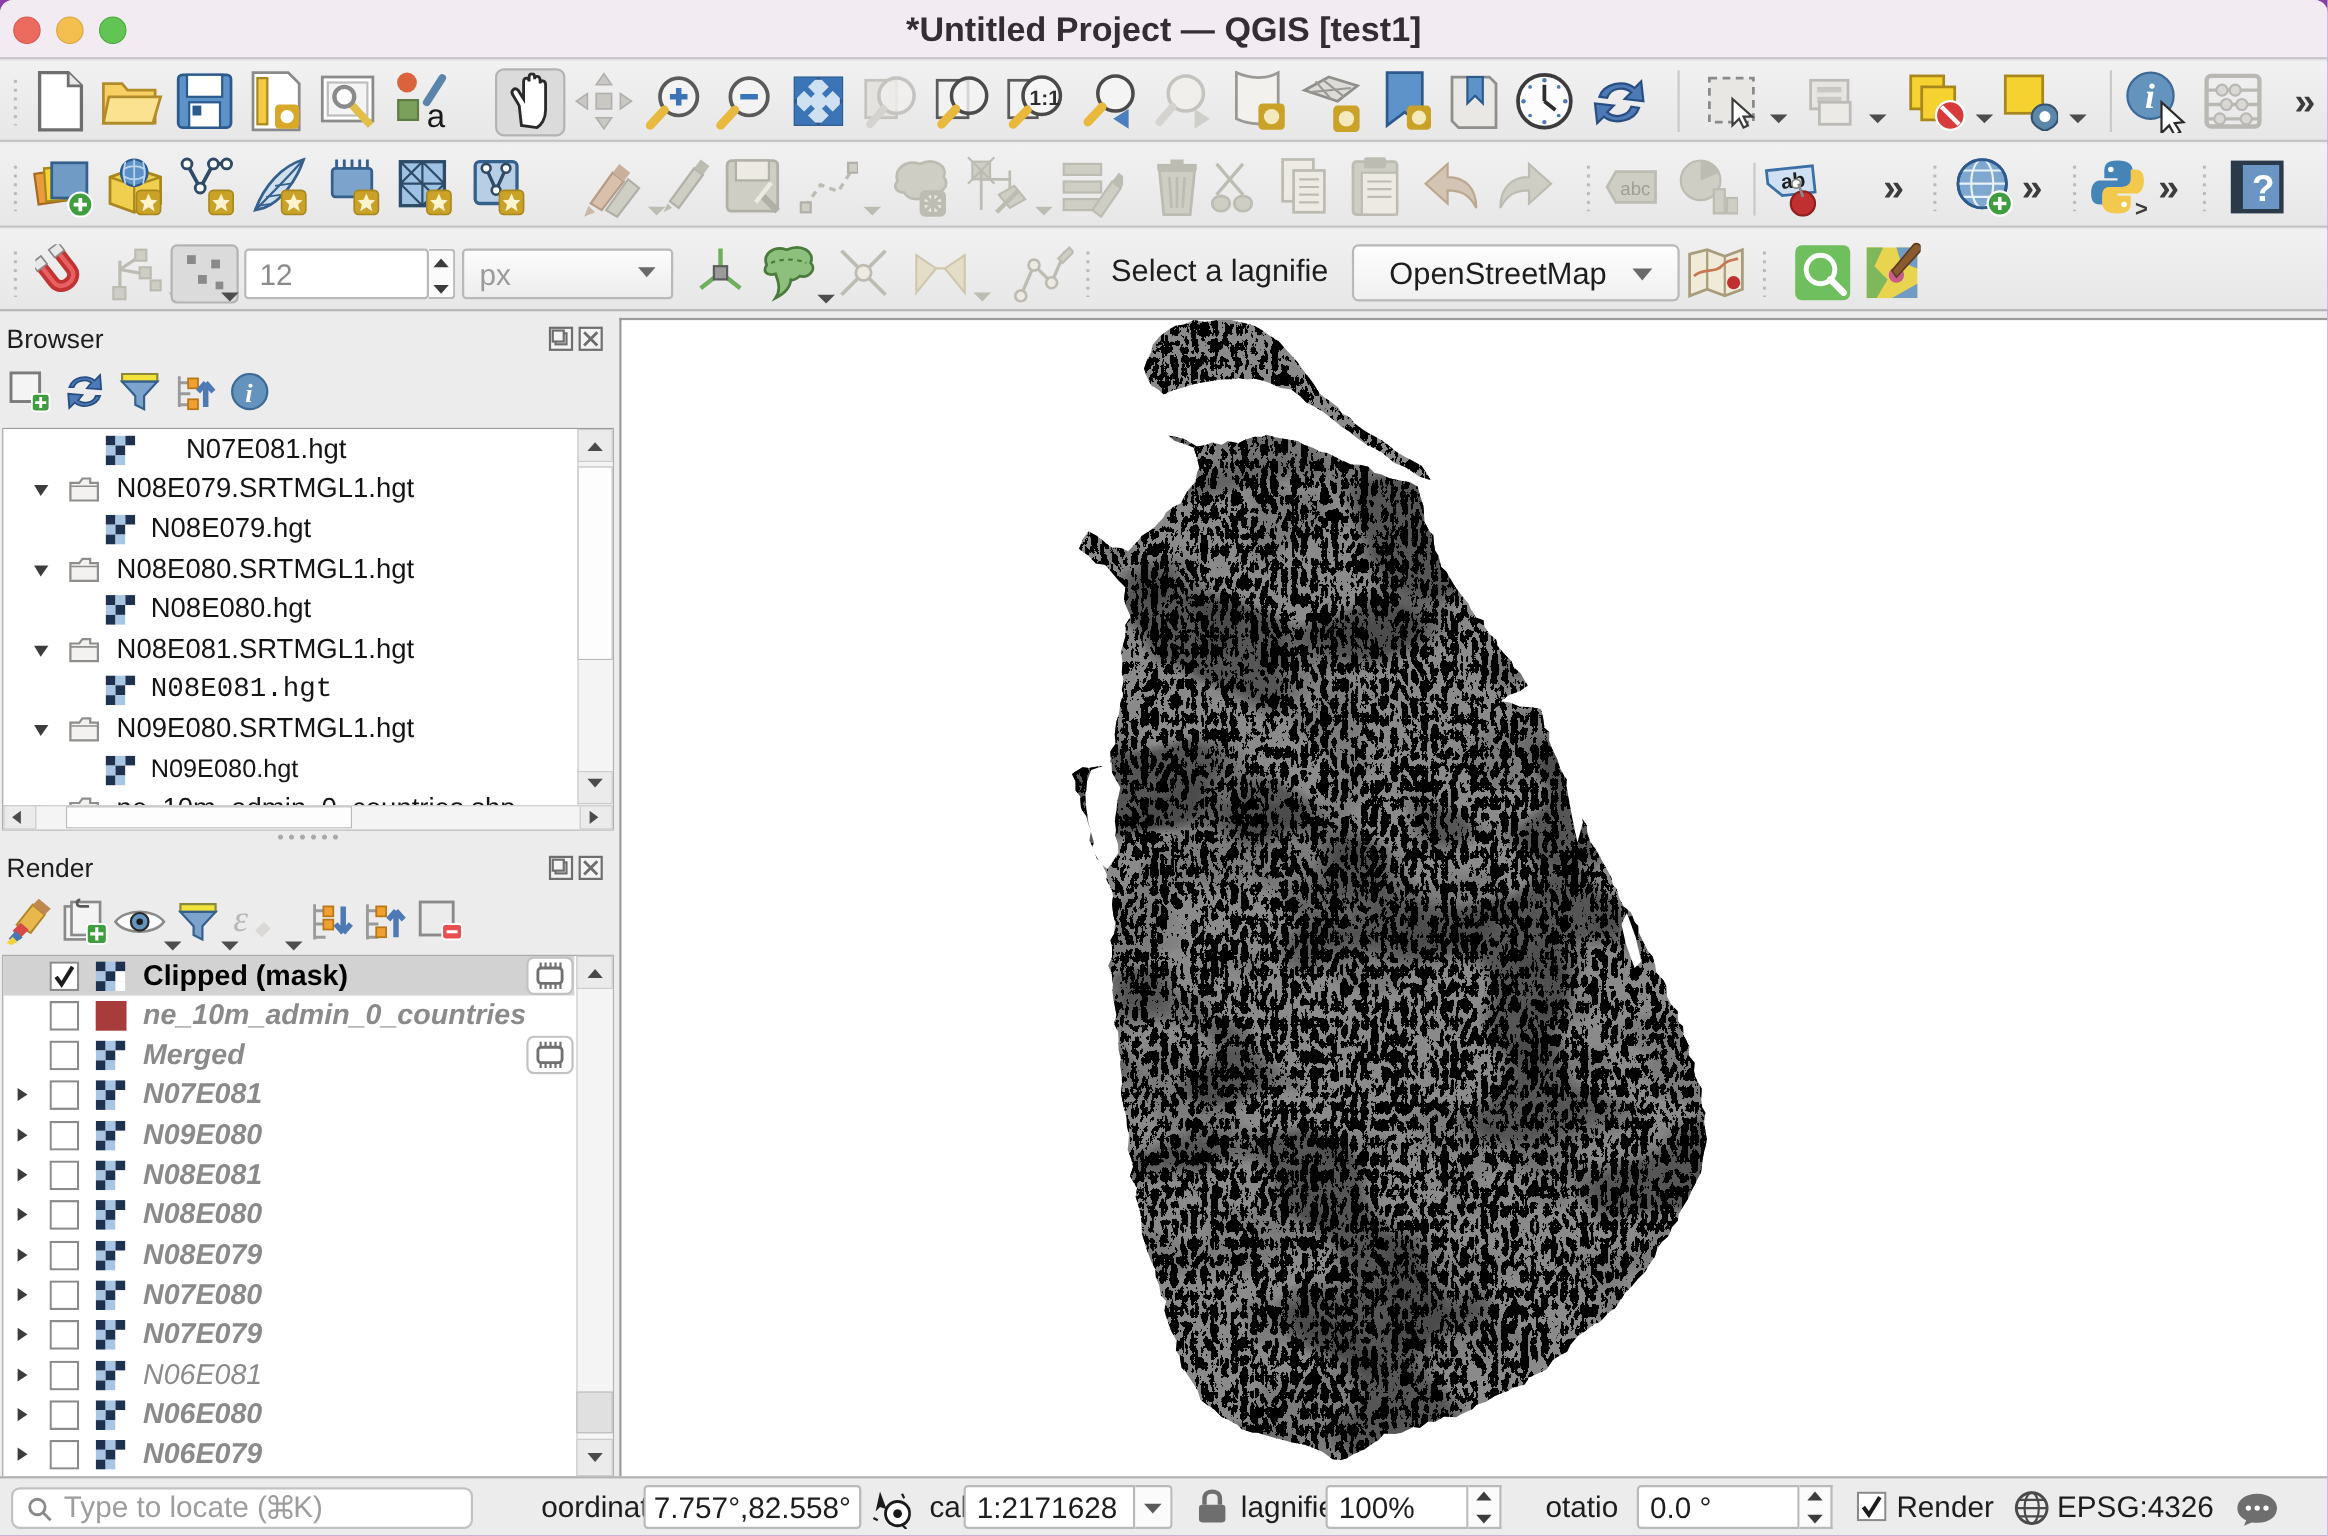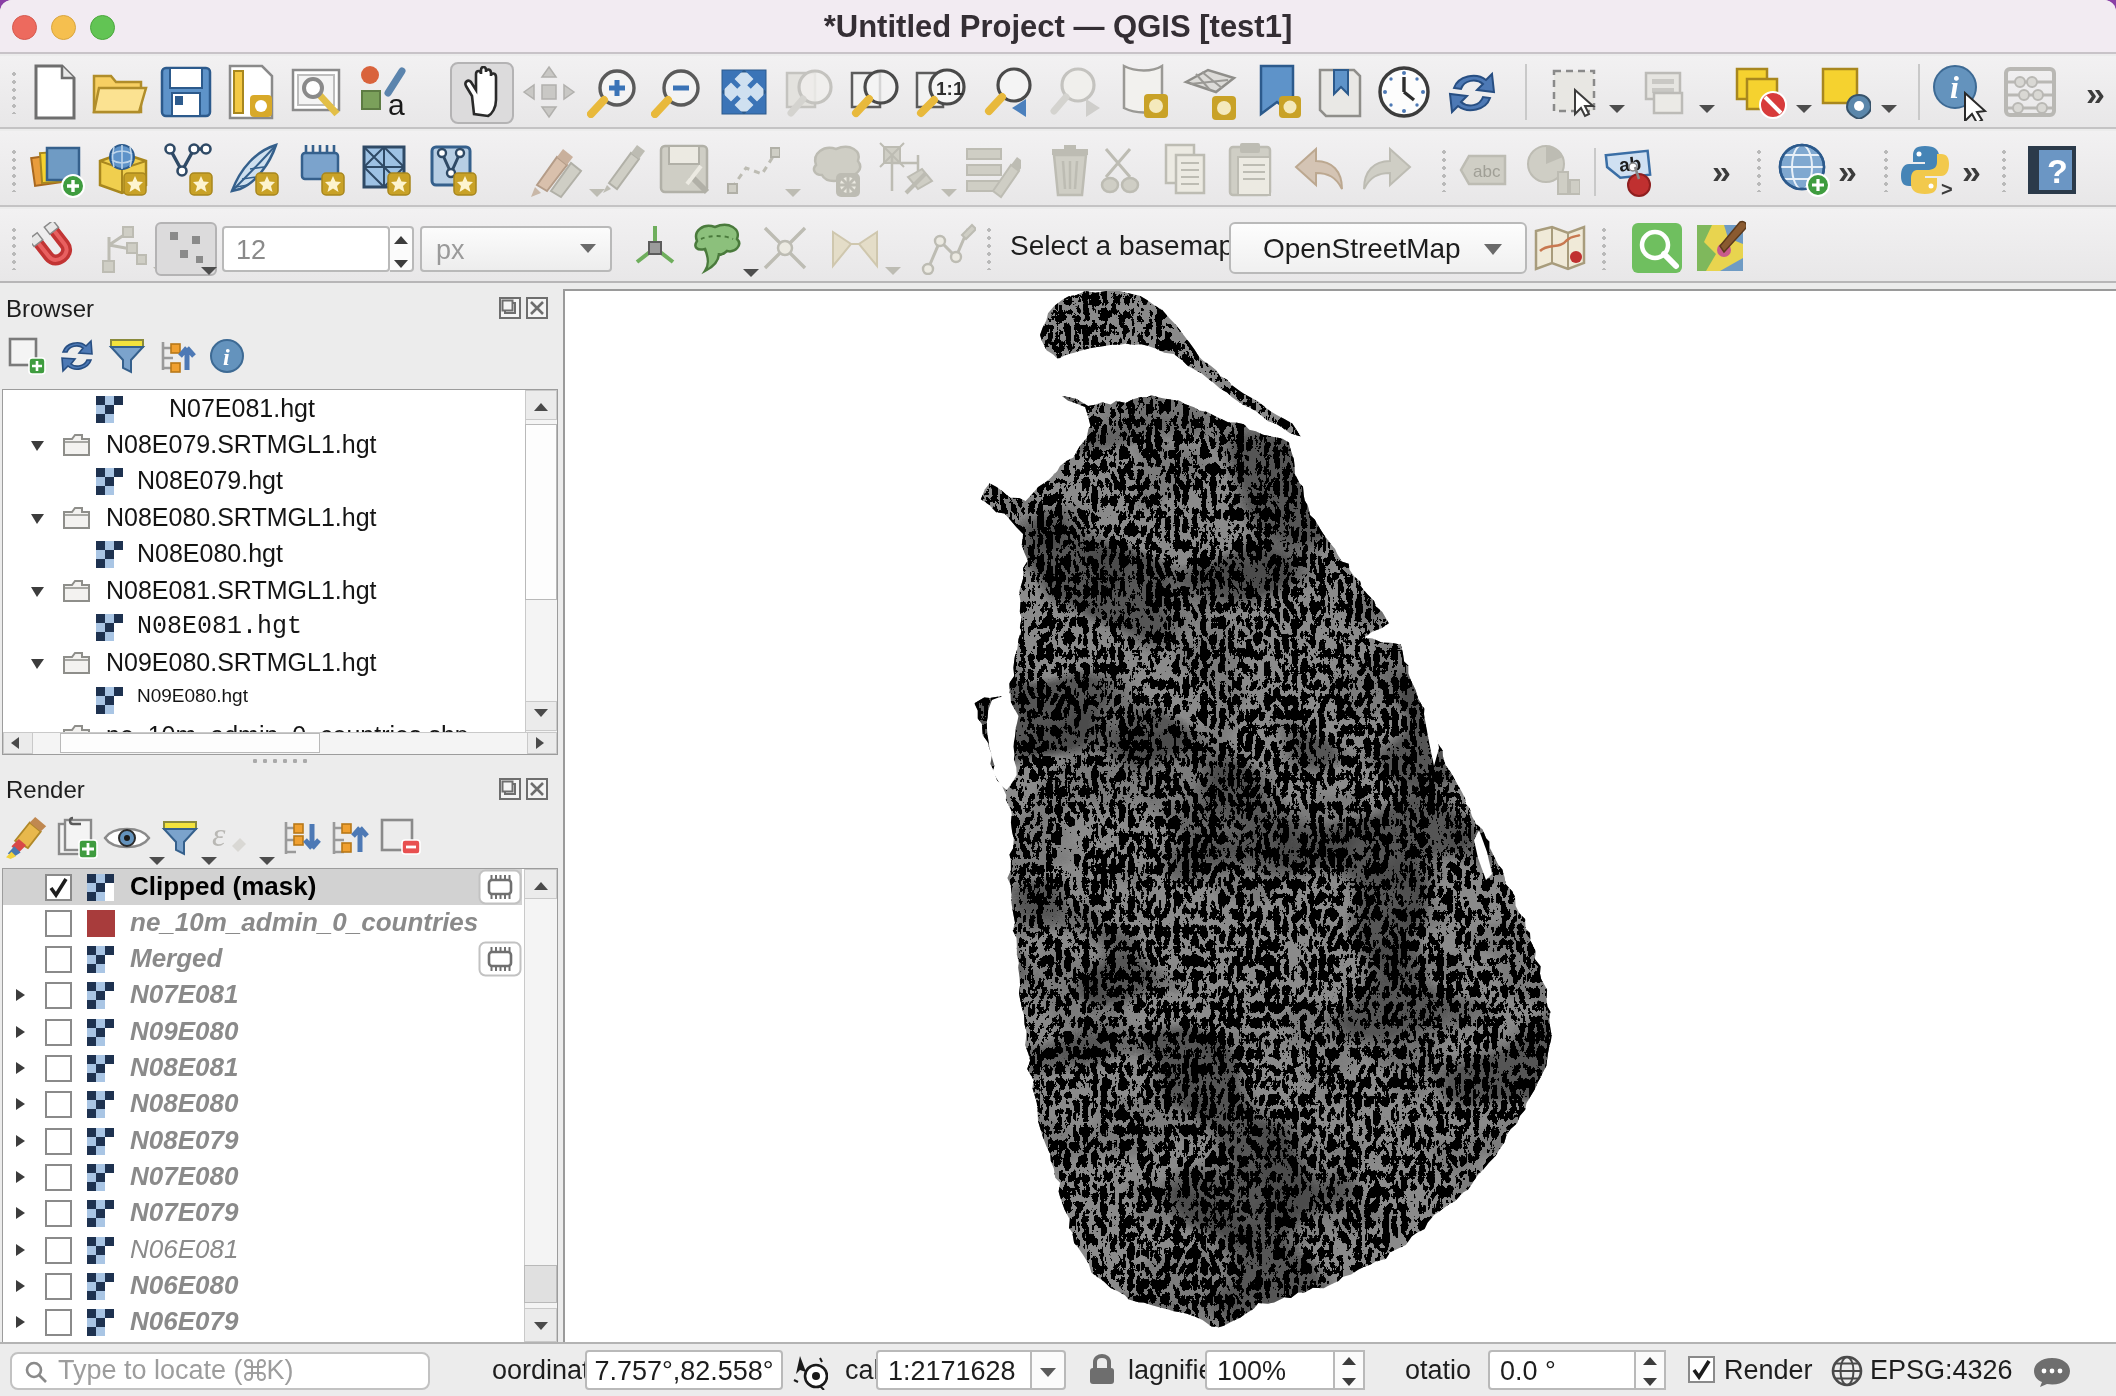--- a/index.html
+++ b/index.html
@@ -501,21 +501,21 @@
           <path d="M8 48 L20 20 L36 36 L48 8"></path>
         </g>
         <g fill="#eceae2" stroke="#bdbcb3" stroke-width="2.4">
           <circle cx="8" cy="48" r="5"></circle>
           <circle cx="20" cy="20" r="5"></circle>
           <circle cx="36" cy="36" r="5"></circle>
         </g>
         <path d="M42 14 L52 4 L56 8 L46 18 Z" fill="#cfcec5" stroke="#bdbcb3" stroke-width="2"></path>
       </svg></div>
     <div style="position:absolute;left:985px;top:226px;width:8px;height:44px;background-image:radial-gradient(circle,#b9b9b9 1.6px,transparent 1.8px);background-size:8px 8px;"></div>
-    <div style="position:absolute;left:1010px;top:230px;font-size:28px;color:#1d1d1d;">Select a basemap</div>
+    <div style="position:absolute;left:1010px;top:230px;font-size:28px;color:#1d1d1d;">Select a lagnifie</div>
     <div style="position:absolute;left:1229px;top:222px;width:298px;height:52px;background:linear-gradient(#fdfdfd,#f0f0f0);border:2px solid #b9b9b9;border-radius:6px;font-size:28px;color:#1d1d1d;line-height:50px;padding-left:32px;">OpenStreetMap</div>
     <div style="position:absolute;left:1482px;top:242px;width:22px;height:14px"><svg width="22" height="14" viewBox="0 0 22 14">
         <path d="M2 2 L20 2 L11 13 Z" fill="#6a6a6a"></path>
       </svg></div>
     <div style="position:absolute;left:1532px;top:223px;width:56px;height:50px"><svg width="56" height="50" viewBox="0 0 56 50">
         <path d="M4 8 L20 4 L36 10 L52 4 L52 40 L36 46 L20 40 L4 46 Z" fill="#f0ead8" stroke="#a89c7c" stroke-width="2.5"></path>
         <path d="M20 4 L20 40 M36 10 L36 46" stroke="#a89c7c" stroke-width="2"></path>
         <path d="M8 28 C16 20 28 26 34 18 C40 12 44 14 48 12" stroke="#c87850" stroke-width="2.5" fill="none"></path>
         <circle cx="44" cy="34" r="6" fill="#c03030"></circle>
       </svg></div>
@@ -654,21 +654,21 @@
         <rect x="0.0" y="0.0" width="9.0" height="9.0" fill="#1e3250"></rect>
         <rect x="9.0" y="0.0" width="9.0" height="9.0" fill="#a9c5e4"></rect>
         <rect x="18.0" y="0.0" width="9.0" height="9.0" fill="#1e3250"></rect>
         <rect x="0.0" y="9.0" width="9.0" height="9.0" fill="#a9c5e4"></rect>
         <rect x="9.0" y="9.0" width="9.0" height="9.0" fill="#1e3250"></rect>
         <rect x="18.0" y="9.0" width="9.0" height="9.0" fill="#fff"></rect>
         <rect x="0.0" y="18.0" width="9.0" height="9.0" fill="#1e3250"></rect>
         <rect x="9.0" y="18.0" width="9.0" height="9.0" fill="#a9c5e4"></rect>
         <rect x="18.0" y="18.0" width="9.0" height="9.0" fill="#fff"></rect>
       </svg></div>
-    <div style="position:absolute;left:137px;top:685px;font-size:19px;color:#141414;">N09E080.hgt</div>
+    <div style="position:absolute;left:137px;top:685px;font-size:23px;color:#141414;">N09E080.hgt</div>
     <div style="position:absolute;left:29px;top:728px;width:17px;height:17px"><svg width="17" height="17" viewBox="0 0 17 17">
         <path d="M2 4 L15 4 L8 14 Z" fill="#3c3c3c"></path>
       </svg></div>
     <div style="position:absolute;left:62px;top:721px;width:29px;height:29px"><svg width="29" height="29" viewBox="0 0 29 29">
         <path d="M2 9 L10 9 L13 5 L20 5 L20 9 L27 9 L27 25 L2 25 Z" fill="#f3f2f0" stroke="#8e8e8a" stroke-width="2"></path>
         <path d="M2 12 L27 12" stroke="#8e8e8a" stroke-width="1.5"></path>
       </svg></div>
     <div style="position:absolute;left:106px;top:721px;font-size:25px;color:#141414;">ne_10m_admin_0_countries.shp</div>
     <div style="position:absolute;left:525px;top:390px;width:32px;height:342px;background:#f4f4f4;border-left:1px solid #c9c9c9;"></div>
     <div style="position:absolute;left:525px;top:390px;width:32px;height:30px;background:#ebebeb;border:1px solid #c9c9c9;"></div>

